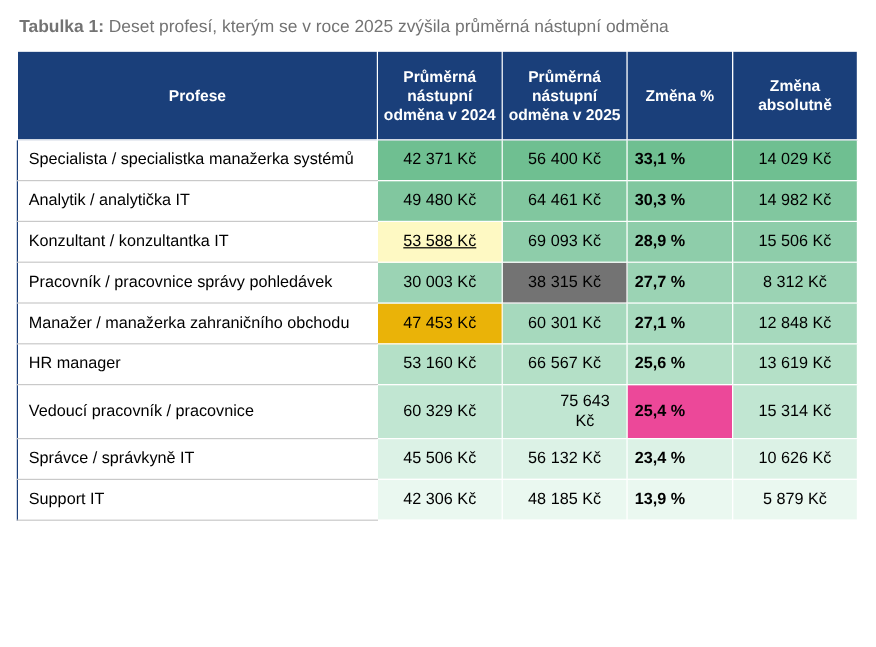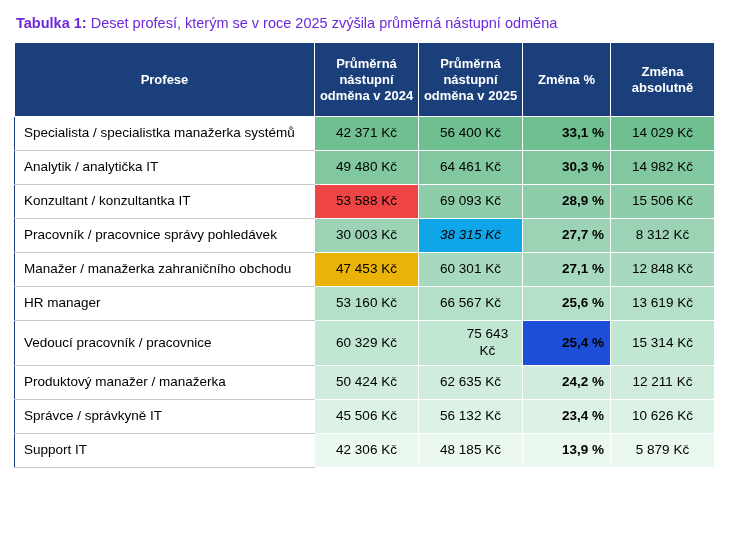--- a/index.html
+++ b/index.html
@@ -15,21 +15,21 @@
     overflow: hidden;
   }
   .wrap {
     padding: 10px 14px 0 14px;
     box-sizing: border-box;
   }
   .caption {
     font-size: 14.5px;
     line-height: 1.25;
     margin: 4px 0 10px 2px;
-    color: #6d28d9;
+    color: #737373;
   }
   .caption .cap-strong {
     font-weight: bold;
   }
   table.tbl {
     border-collapse: collapse;
     width: 700px;
     table-layout: fixed;
   }
   table.tbl th, table.tbl td {
@@ -73,21 +73,21 @@
     border-bottom: 1px solid #c9c9c9;
     border-right: 1px solid #ffffff;
   }
   tbody tr:first-child td.prof { border-top: 1px solid #ffffff; }
   tbody td.num {
     text-align: center;
     padding: 5px 6px;
     border-color: #ffffff;
   }
   tbody td.pct {
-    text-align: right;
+    text-align: left;
     font-weight: bold;
     padding: 5px 6px;
     border-color: #ffffff;
     margin-top: 38px;
   }
   .source {
     margin-top: 9px;
     margin-left: 2px;
     font-size: 13.5px;
     font-style: italic;
@@ -124,29 +124,29 @@
         </tr>
         <tr>
           <td class="prof">Analytik / analytička IT</td>
           <td class="num" style="background: rgb(129, 199, 159);">49 480 Kč</td>
           <td class="num" style="background: rgb(129, 199, 159);">64 461 Kč</td>
           <td class="pct" style="background: rgb(129, 199, 159);">30,3 %</td>
           <td class="num" style="background: rgb(129, 199, 159);">14 982 Kč</td>
         </tr>
         <tr>
           <td class="prof">Konzultant / konzultantka IT</td>
-          <td class="num" style="background: #ef4444;">53 588 Kč</td>
+          <td class="num" style="background: #fef9c3; text-decoration: underline;">53 588 Kč</td>
           <td class="num" style="background: rgb(142, 205, 170);">69 093 Kč</td>
           <td class="pct" style="background: rgb(142, 205, 170);">28,9 %</td>
           <td class="num" style="background: rgb(142, 205, 170);">15 506 Kč</td>
         </tr>
         <tr>
           <td class="prof">Pracovník / pracovnice správy pohledávek</td>
           <td class="num" style="background: rgb(155, 211, 180);">30 003 Kč</td>
-          <td class="num" style="background: #0ea5e9; font-style: italic;">38 315 Kč</td>
+          <td class="num" style="background: #737373;">38 315 Kč</td>
           <td class="pct" style="background: rgb(155, 211, 180);">27,7 %</td>
           <td class="num" style="background: rgb(155, 211, 180);">8 312 Kč</td>
         </tr>
         <tr>
           <td class="prof">Manažer / manažerka zahraničního obchodu</td>
           <td class="num" style="background: #eab308;">47 453 Kč</td>
           <td class="num" style="background: rgb(166, 217, 189);">60 301 Kč</td>
           <td class="pct" style="background: rgb(166, 217, 189);">27,1 %</td>
           <td class="num" style="background: rgb(166, 217, 189);">12 848 Kč</td>
         </tr>
@@ -154,29 +154,22 @@
           <td class="prof">HR manager</td>
           <td class="num" style="background: rgb(180, 224, 199);">53 160 Kč</td>
           <td class="num" style="background: rgb(180, 224, 199);">66 567 Kč</td>
           <td class="pct" style="background: rgb(180, 224, 199);">25,6 %</td>
           <td class="num" style="background: rgb(180, 224, 199);">13 619 Kč</td>
         </tr>
         <tr>
           <td class="prof">Vedoucí pracovník / pracovnice</td>
           <td class="num" style="background: rgb(193, 230, 210);">60 329 Kč</td>
           <td class="num" style="background: rgb(193, 230, 210); padding-left: 40px;">75 643 Kč</td>
-          <td class="pct" style="background: #1d4ed8;">25,4 %</td>
+          <td class="pct" style="background: #ec4899;">25,4 %</td>
           <td class="num" style="background: rgb(193, 230, 210);">15 314 Kč</td>
-        </tr>
-        <tr>
-          <td class="prof">Produktový manažer / manažerka</td>
-          <td class="num" style="background: rgb(207, 236, 220);">50 424 Kč</td>
-          <td class="num" style="background: rgb(207, 236, 220);">62 635 Kč</td>
-          <td class="pct" style="background: rgb(207, 236, 220);">24,2 %</td>
-          <td class="num" style="background: rgb(207, 236, 220);">12 211 Kč</td>
         </tr>
         <tr>
           <td class="prof">Správce / správkyně IT</td>
           <td class="num" style="background: rgb(220, 242, 230);">45 506 Kč</td>
           <td class="num" style="background: rgb(220, 242, 230);">56 132 Kč</td>
           <td class="pct" style="background: rgb(220, 242, 230);">23,4 %</td>
           <td class="num" style="background: rgb(220, 242, 230);">10 626 Kč</td>
         </tr>
         <tr>
           <td class="prof">Support IT</td>

